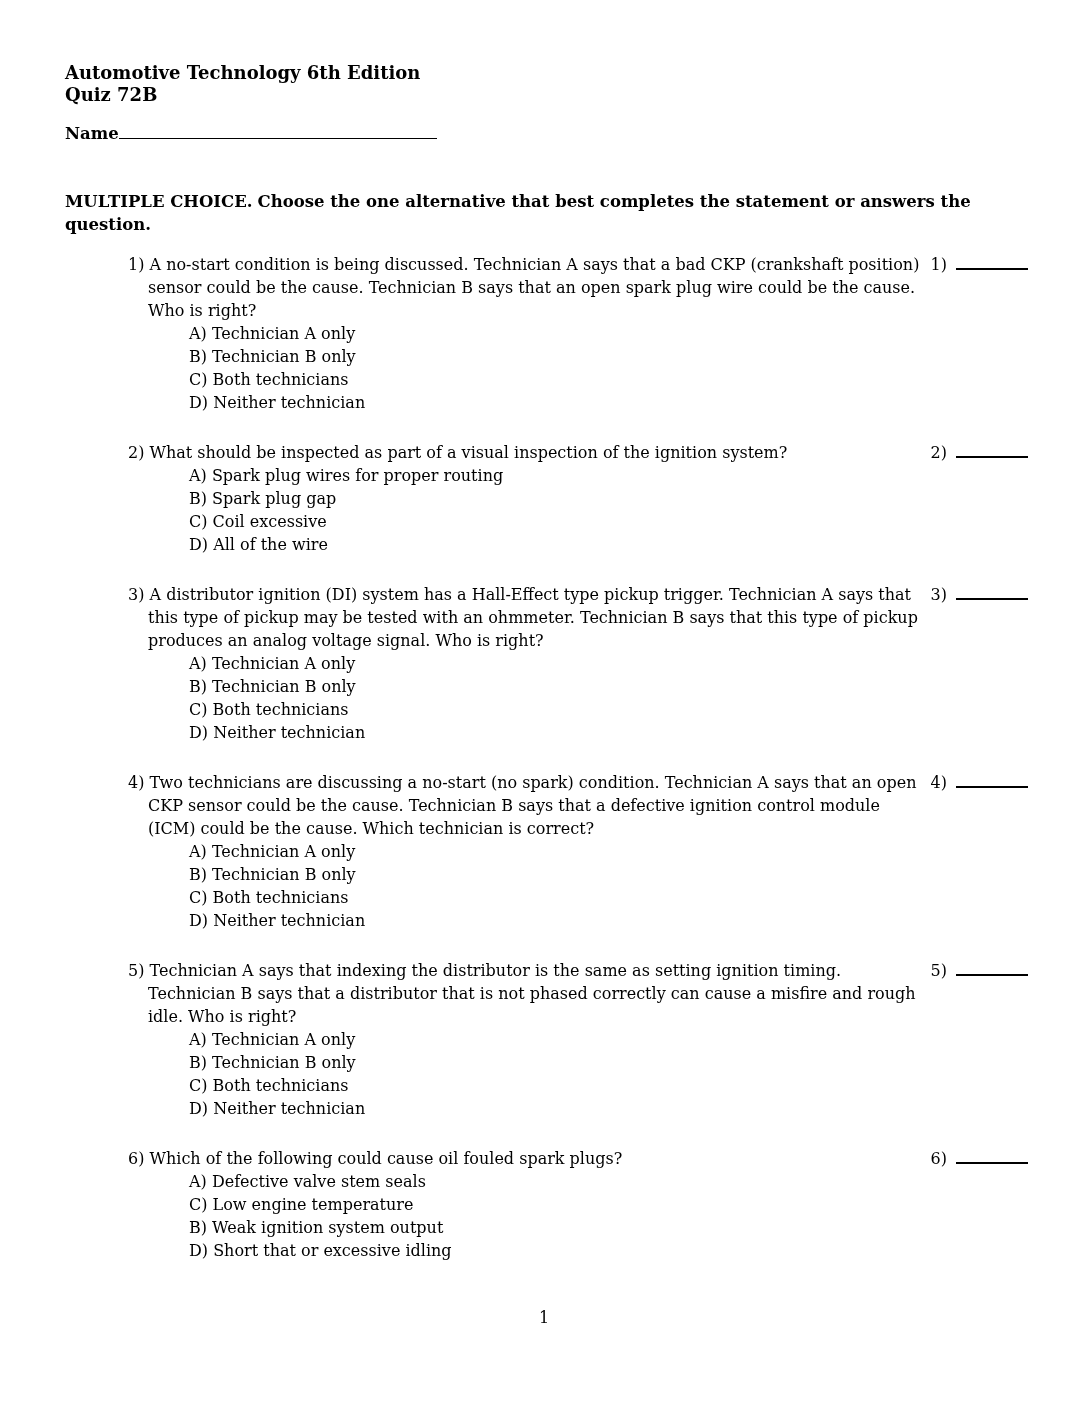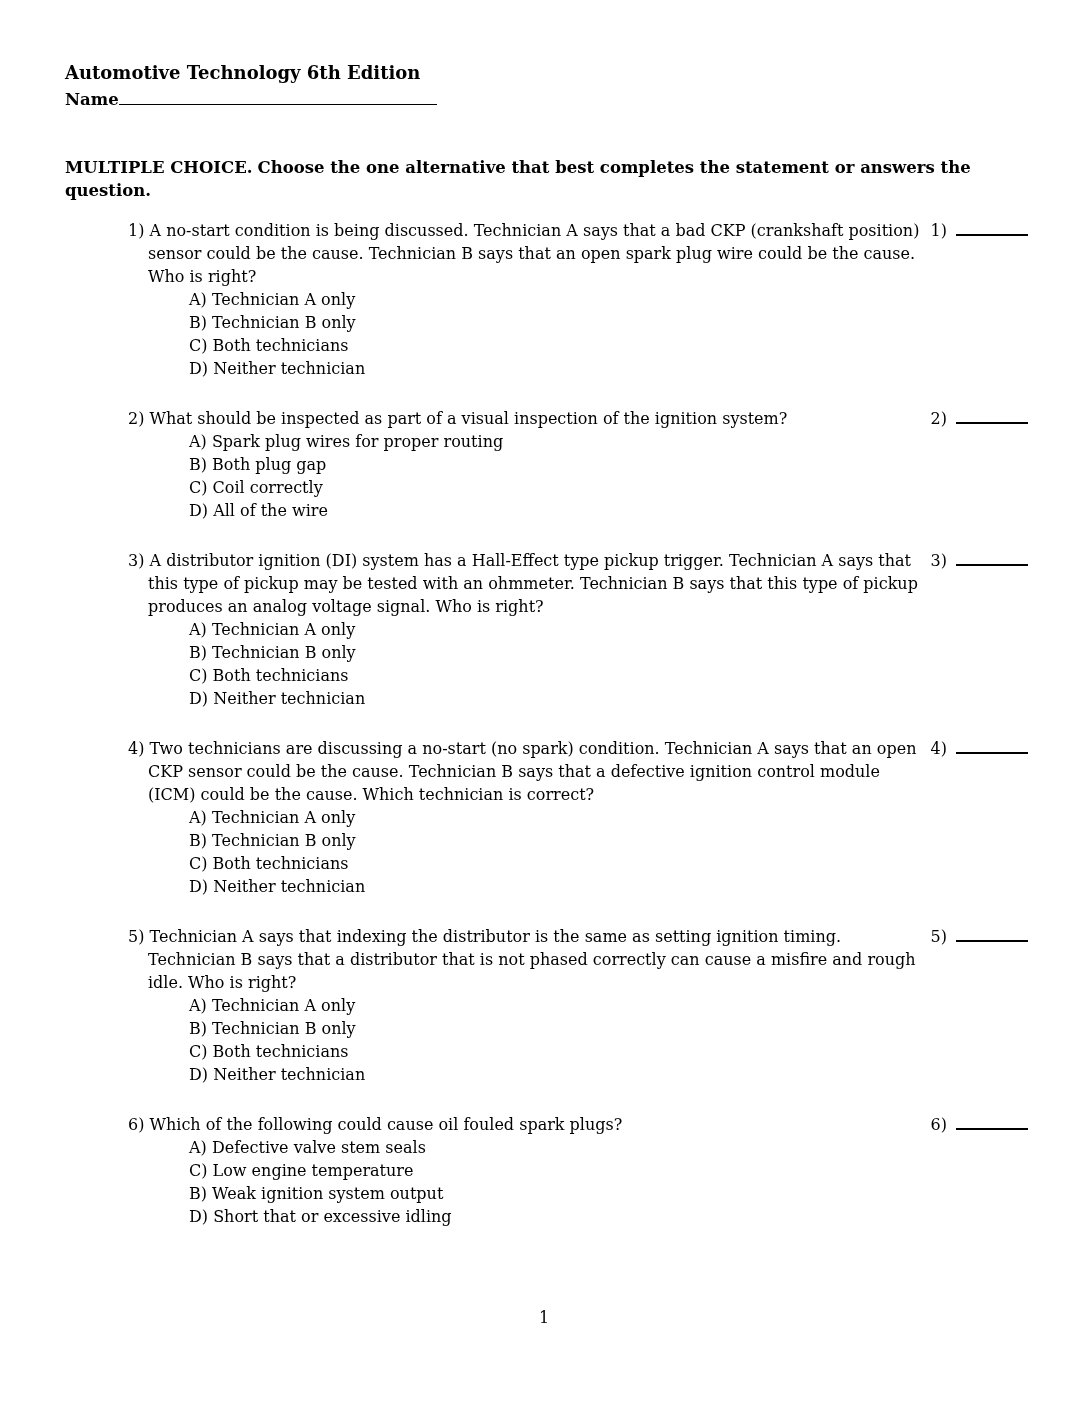--- a/index.html
+++ b/index.html
@@ -17,21 +17,21 @@
   }
   .page { padding:62px 60px 0 65px; }
 
   .doc-header .hline {
     font-weight:bold;
     font-size:18px;
     line-height:22px;
   }
 
   .name-row {
-    margin-top:6px;
+    margin-top:18px;
     font-weight:bold;
     font-size:16.5px;
     line-height:20px;
   }
   .name-blank {
     display:inline-block;
     width:318px;
     height:15px;
     border-bottom:1.5px solid #000;
   }
@@ -83,20 +83,21 @@
     line-height:20px;
   }
 </style>
 </head>
 <body>
 
 <div class="page">
 
   <div class="doc-header">
     <div class="hline">Automotive Technology 6th Edition</div>
+    <div class="hline">Quiz 72B</div>
   </div>
 
   <div class="name-row"><span>Name</span><span class="name-blank"></span></div>
 
   <div class="instructions"><span>MULTIPLE CHOICE.</span><span class="instr-text">Choose the one alternative that best completes the statement or answers the question.</span></div>
 
   <div class="questions">
 
     <div class="question">
       <div class="q-main">
@@ -109,22 +110,22 @@
         </div>
       </div>
       <div class="q-answer"><span class="ans-num">1)</span><span class="ans-blank"></span></div>
     </div>
 
     <div class="question">
       <div class="q-main">
         <div class="q-text"><span>2)</span> <span>What should be inspected as part of a visual inspection of the ignition system?</span></div>
         <div class="q-options">
           <div class="option">A) Spark plug wires for proper routing</div>
-          <div class="option">B) Both plug gap</div>
-          <div class="option">C) Coil correctly</div>
+          <div class="option">B) Spark plug gap</div>
+          <div class="option">C) Coil excessive</div>
           <div class="option">D) All of the wire</div>
         </div>
       </div>
       <div class="q-answer"><span class="ans-num">2)</span><span class="ans-blank"></span></div>
     </div>
 
     <div class="question">
       <div class="q-main">
         <div class="q-text"><span>3)</span> <span>A distributor ignition (DI) system has a Hall-Effect type pickup trigger. Technician A says that this type of pickup may be tested with an ohmmeter. Technician B says that this type of pickup produces an analog voltage signal. Who is right?</span></div>
         <div class="q-options">

